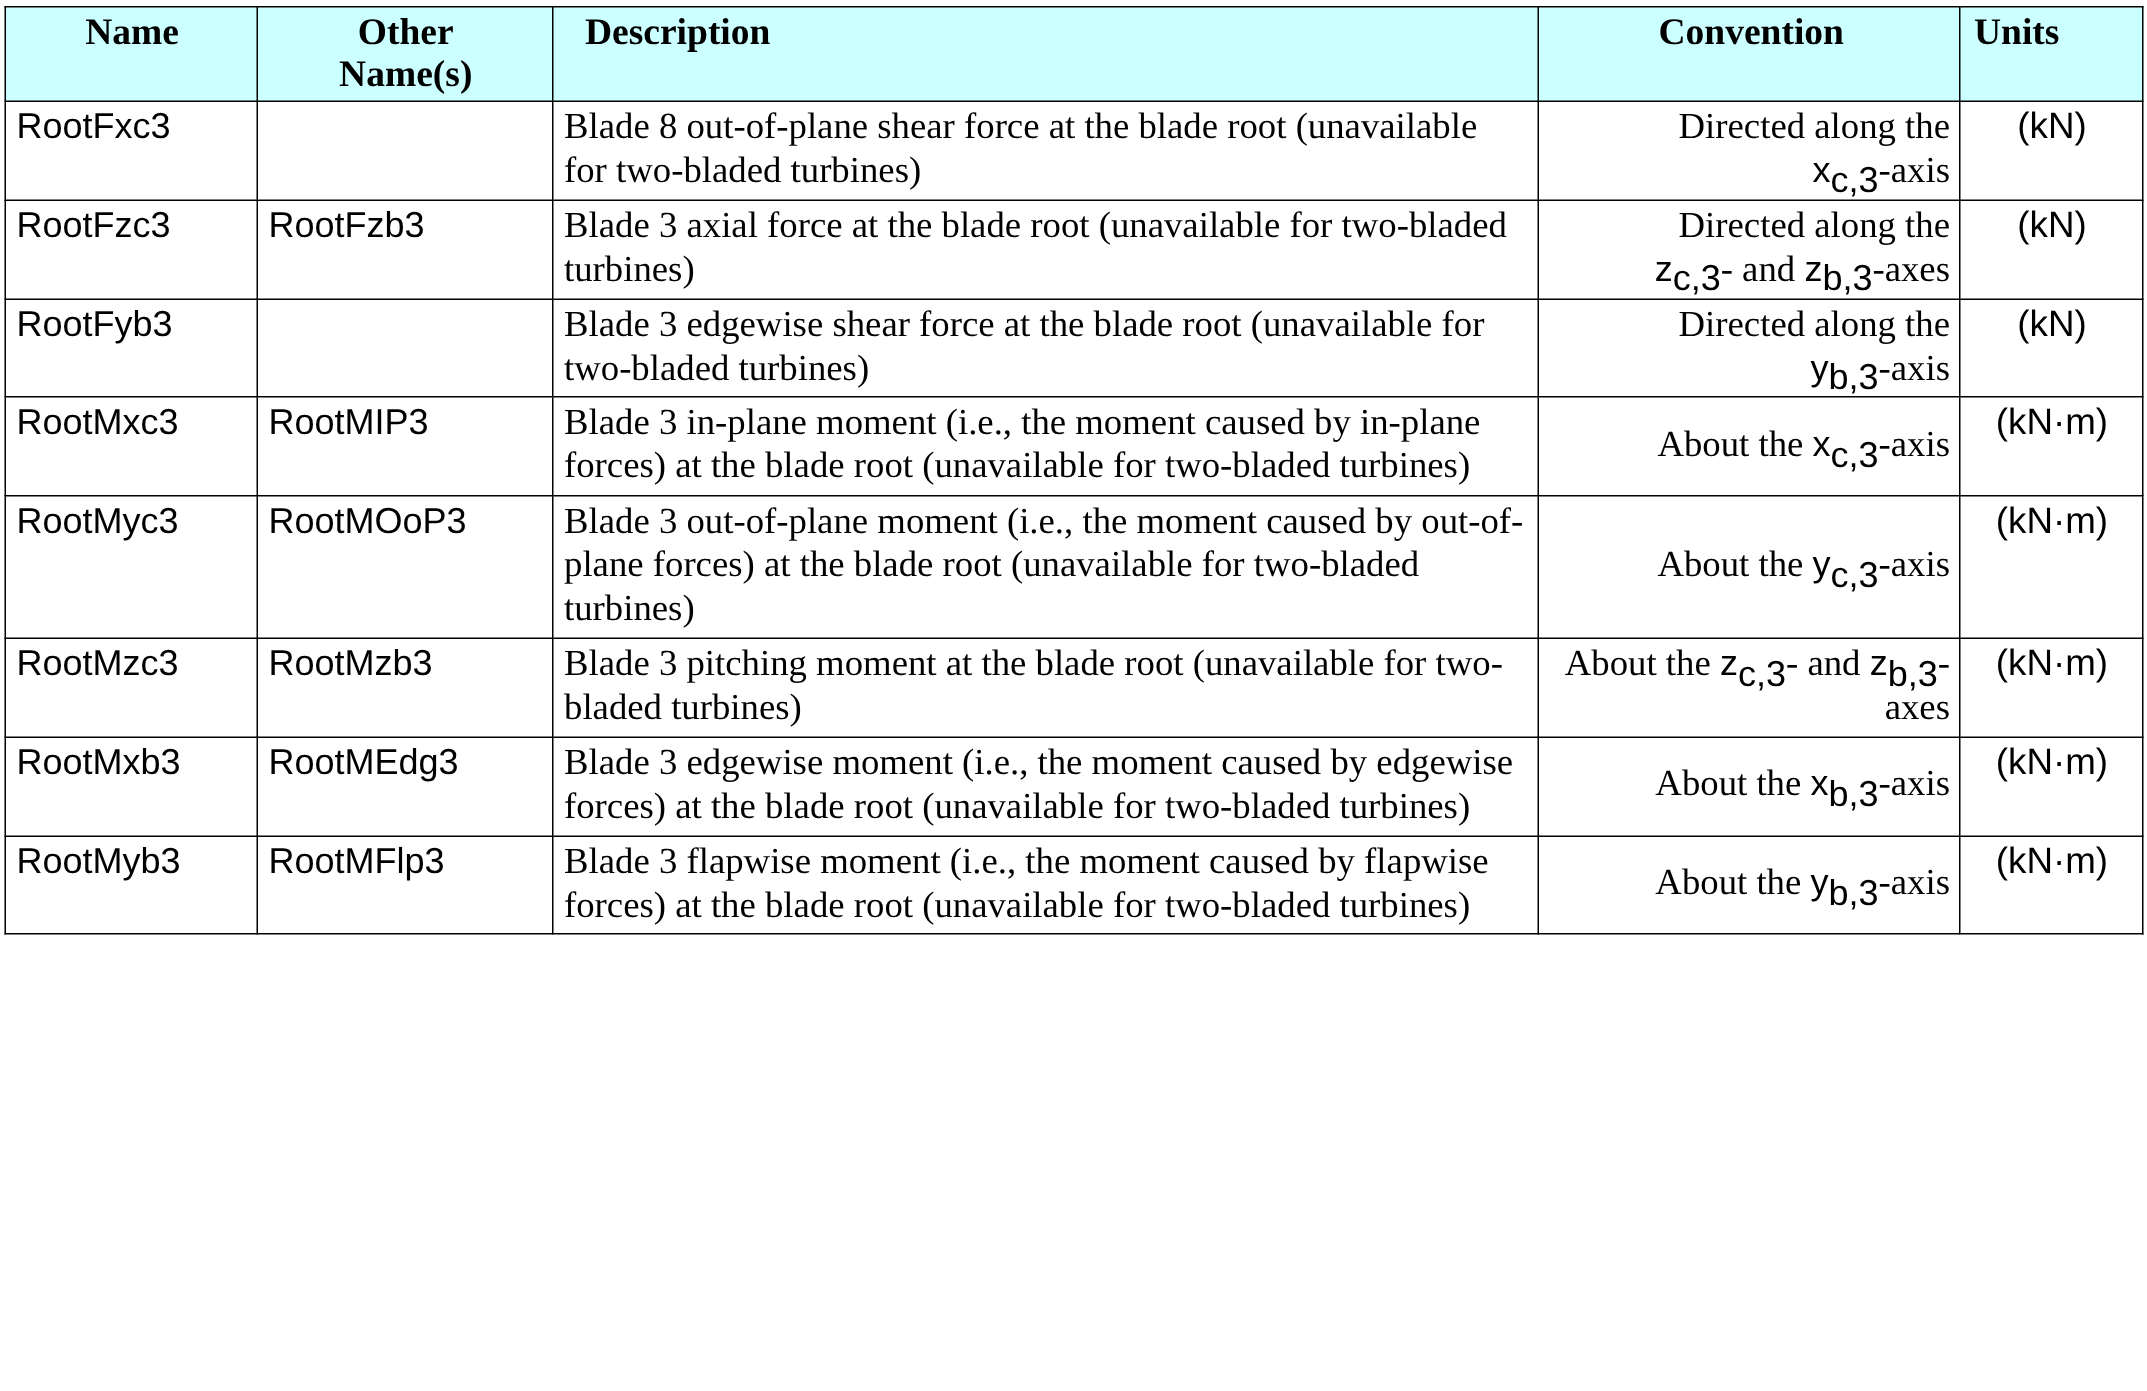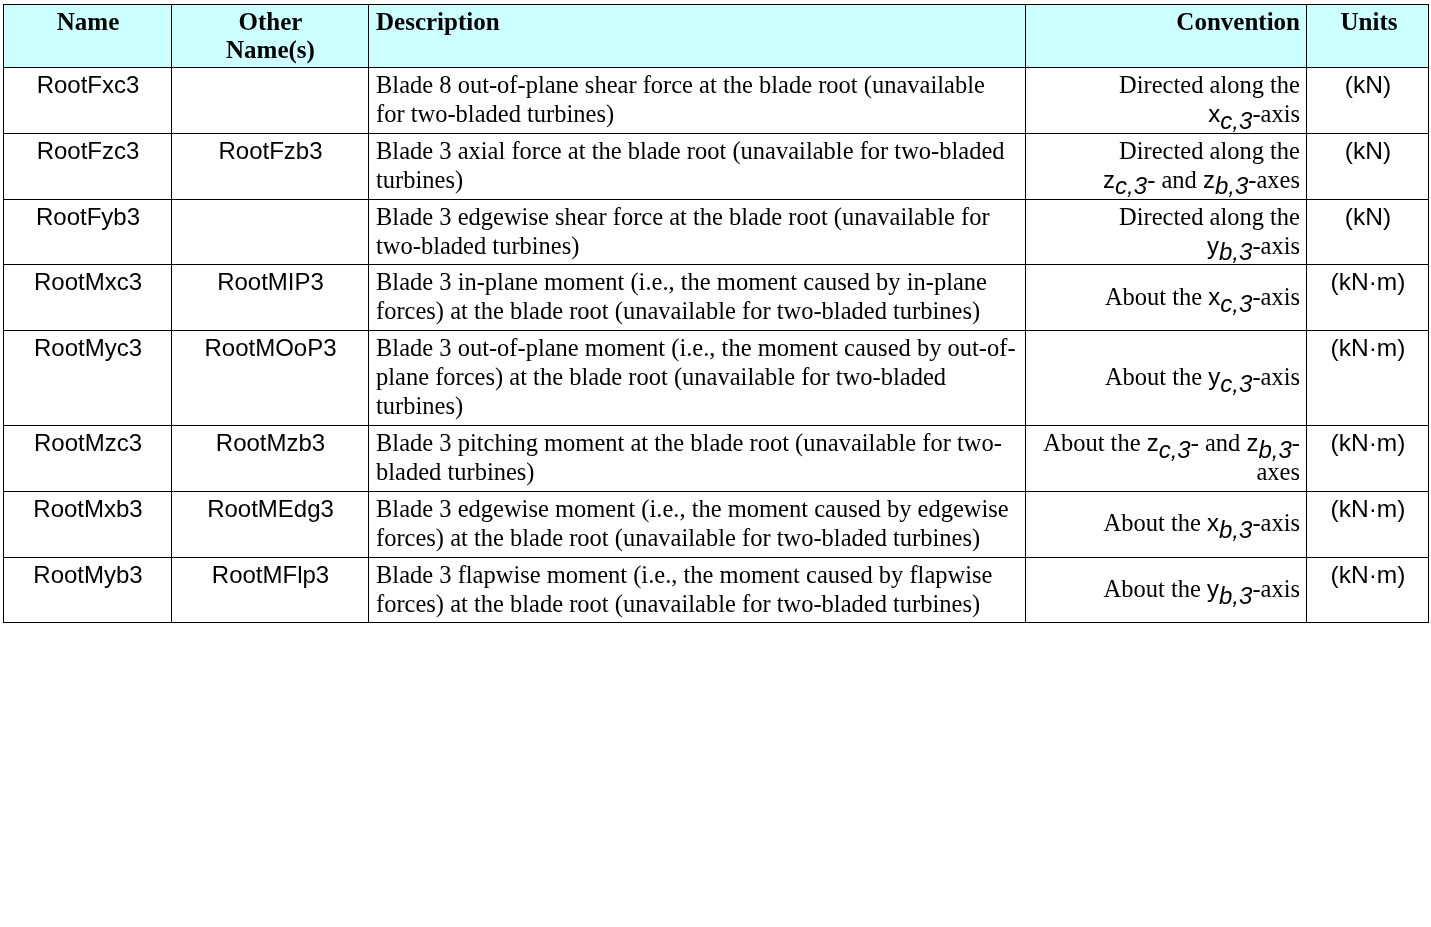--- a/index.html
+++ b/index.html
@@ -43,21 +43,21 @@
   
   col.c-name      { width: 168px; }
   col.c-other     { width: 197px; }
   col.c-desc      { width: 657px; }
   col.c-conv      { width: 281px; }
   col.c-units     { width: 122px; }
 
   td.name-cell, td.other-cell {
     font-family: "Liberation Sans", sans-serif;
     font-size: 24px;
-    text-align: center;
+    text-align: left;
     vertical-align: middle;
     line-height: 1.15;
     padding-left: 2px;
     padding-right: 2px;
   }
   td.desc-cell {
     font-family: "Liberation Serif", serif;
     font-size: 24.5px;
     line-height: 1.18;
     text-align: left;
@@ -83,21 +83,20 @@
   }
   .sans {
     font-family: "Liberation Sans", sans-serif;
     font-size: 24px;
   }
   sub {
     font-size: 0.62em;
     vertical-align: baseline;
     position: relative;
     bottom: -0.28em;
-    font-style: italic;
   }
 </style>
 </head>
 <body>
 
 <div class="table-wrap">
   <table class="output-table">
     <colgroup>
       <col class="c-name">
       <col class="c-other">
@@ -105,23 +104,23 @@
       <col class="c-conv">
       <col class="c-units">
     </colgroup>
     <thead>
       <tr>
         <th>Name</th>
         <th>
           <span>Other</span><br>
           <span>Name(s)</span>
         </th>
-        <th style="text-align:left;padding-left:7px;">Description</th>
-        <th style="text-align:right;padding-left:9px;">Convention</th>
-        <th style="text-align:center;padding-left:9px;">Units</th>
+        <th style="text-align:left;padding-left:21px;">Description</th>
+        <th style="text-align:center;padding-left:9px;">Convention</th>
+        <th style="text-align:left;padding-left:9px;">Units</th>
       </tr>
     </thead>
     <tbody id="table-body">
     <tr>
           <td class="name-cell">RootFxc3</td>
           <td class="other-cell"></td>
           <td class="desc-cell">Blade 8 out-of-plane shear force at the blade root (unavailable for two-bladed turbines)</td>
           <td class="conv-cell"><span>Directed along the</span><br><span class="sans">x</span><sub class="sans">c,3</sub><span>-axis</span></td>
           <td class="units-cell">(kN)</td>
         </tr>

